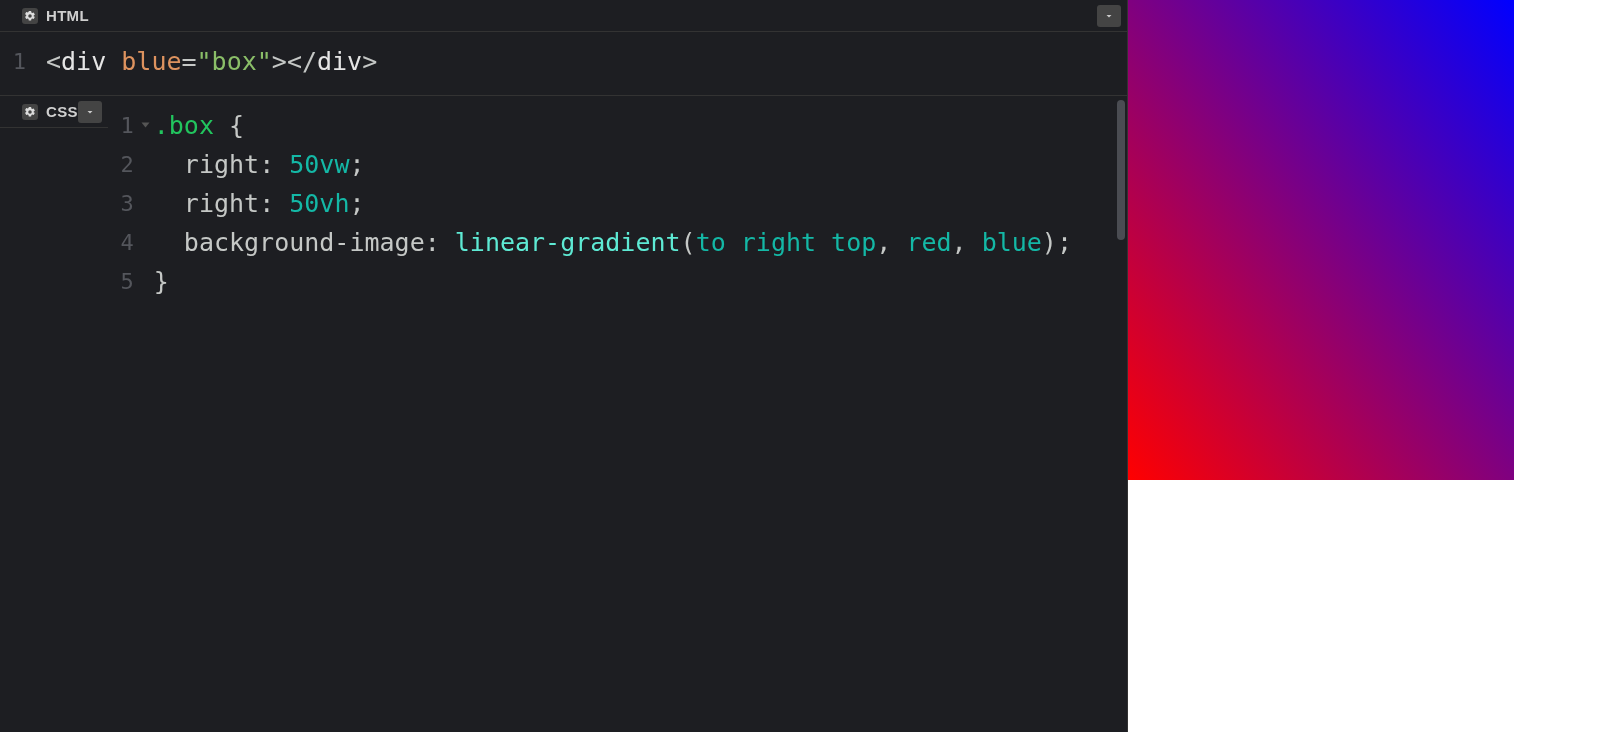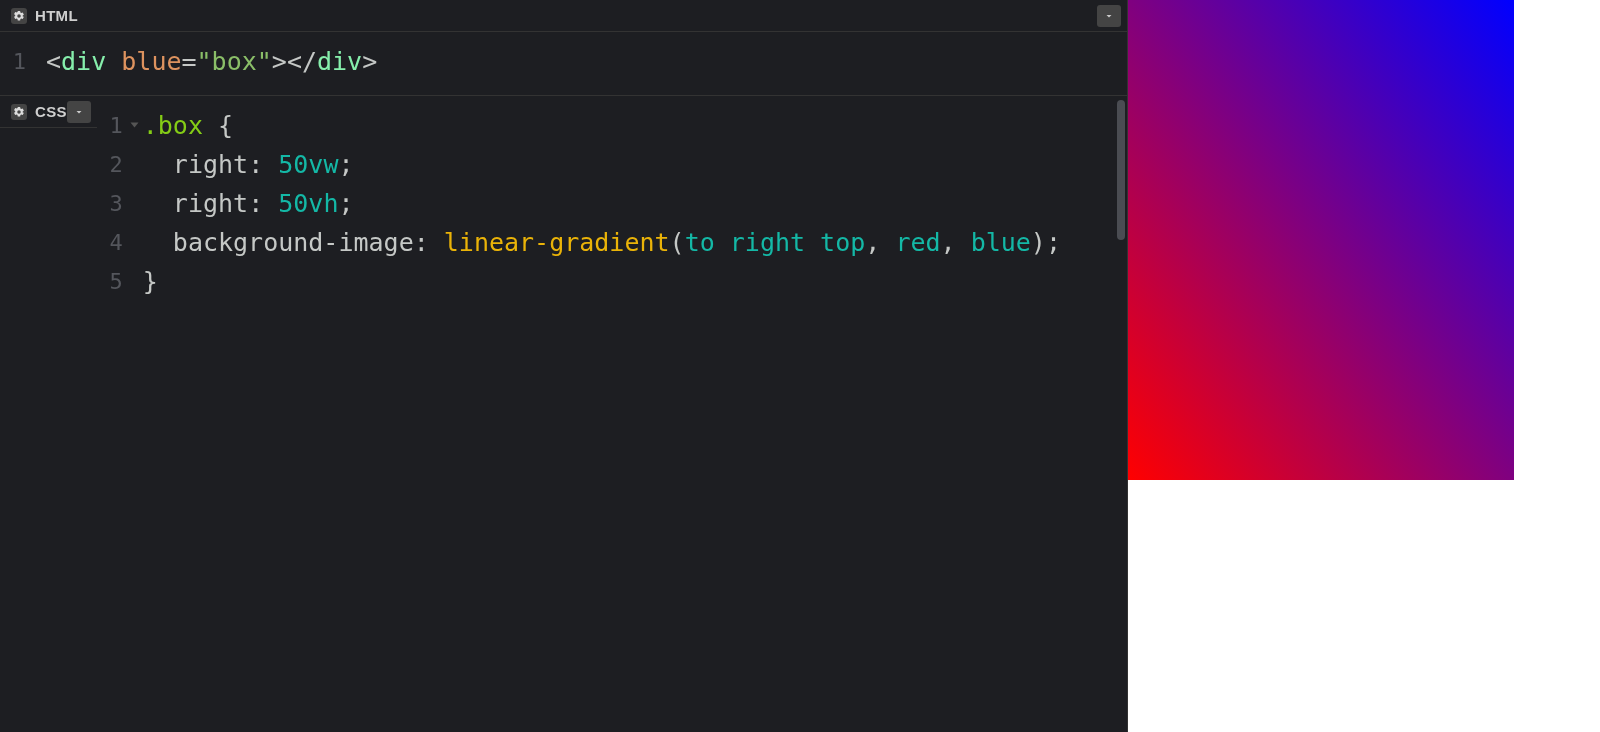--- a/index.html
+++ b/index.html
@@ -24,21 +24,21 @@
     position: relative;
     overflow: hidden;
   }
   .panel-header {
     display: flex;
     align-items: center;
     justify-content: space-between;
     background: #1d1e22;
     border-bottom: 1px solid #333;
     height: 32px;
-    padding: 0 6px 0 5px;
+    padding: 0 6px 0 16px;
   }
   .panel-title-wrap {
     display: flex;
     align-items: center;
     gap: 8px;
     padding-left: 6px;
   }
   .gear {
     width: 16px; height: 16px;
     display: inline-flex; align-items: center; justify-content: center;
@@ -95,28 +95,28 @@
   }
   pre.code {
     margin: 0;
     padding: 10px 0 10px 46px;
     font-family: ui-monospace, SFMono-Regular, Menlo, Monaco, Consolas, monospace;
     font-size: 25px;
     line-height: 39px;
     color: #c5c8c6;
     white-space: pre;
   }
-  .tok-tag   { color: #86efac; }
+  .tok-tag   { color: #e5e5e5; }
   .tok-attr  { color: #de935f; }
   .tok-str   { color: #8abe68; }
   .tok-punct { color: #c5c8c6; }
-  .tok-sel   { color: #84cc16; }
+  .tok-sel   { color: #22c55e; }
   .tok-prop  { color: #c5c8c6; }
   .tok-val   { color: #14b8a6; }
-  .tok-fn    { color: #eab308; margin-top: 37px; }
+  .tok-fn    { color: #5eead4; margin-top: 37px; }
   .scroll-track {
     position: absolute;
     right: 2px; top: 0; bottom: 0;
     width: 10px;
   }
   .scroll-thumb {
     position: absolute;
     right: 0; top: 4px;
     width: 8px; height: 140px;
     background: #4a4c52;

